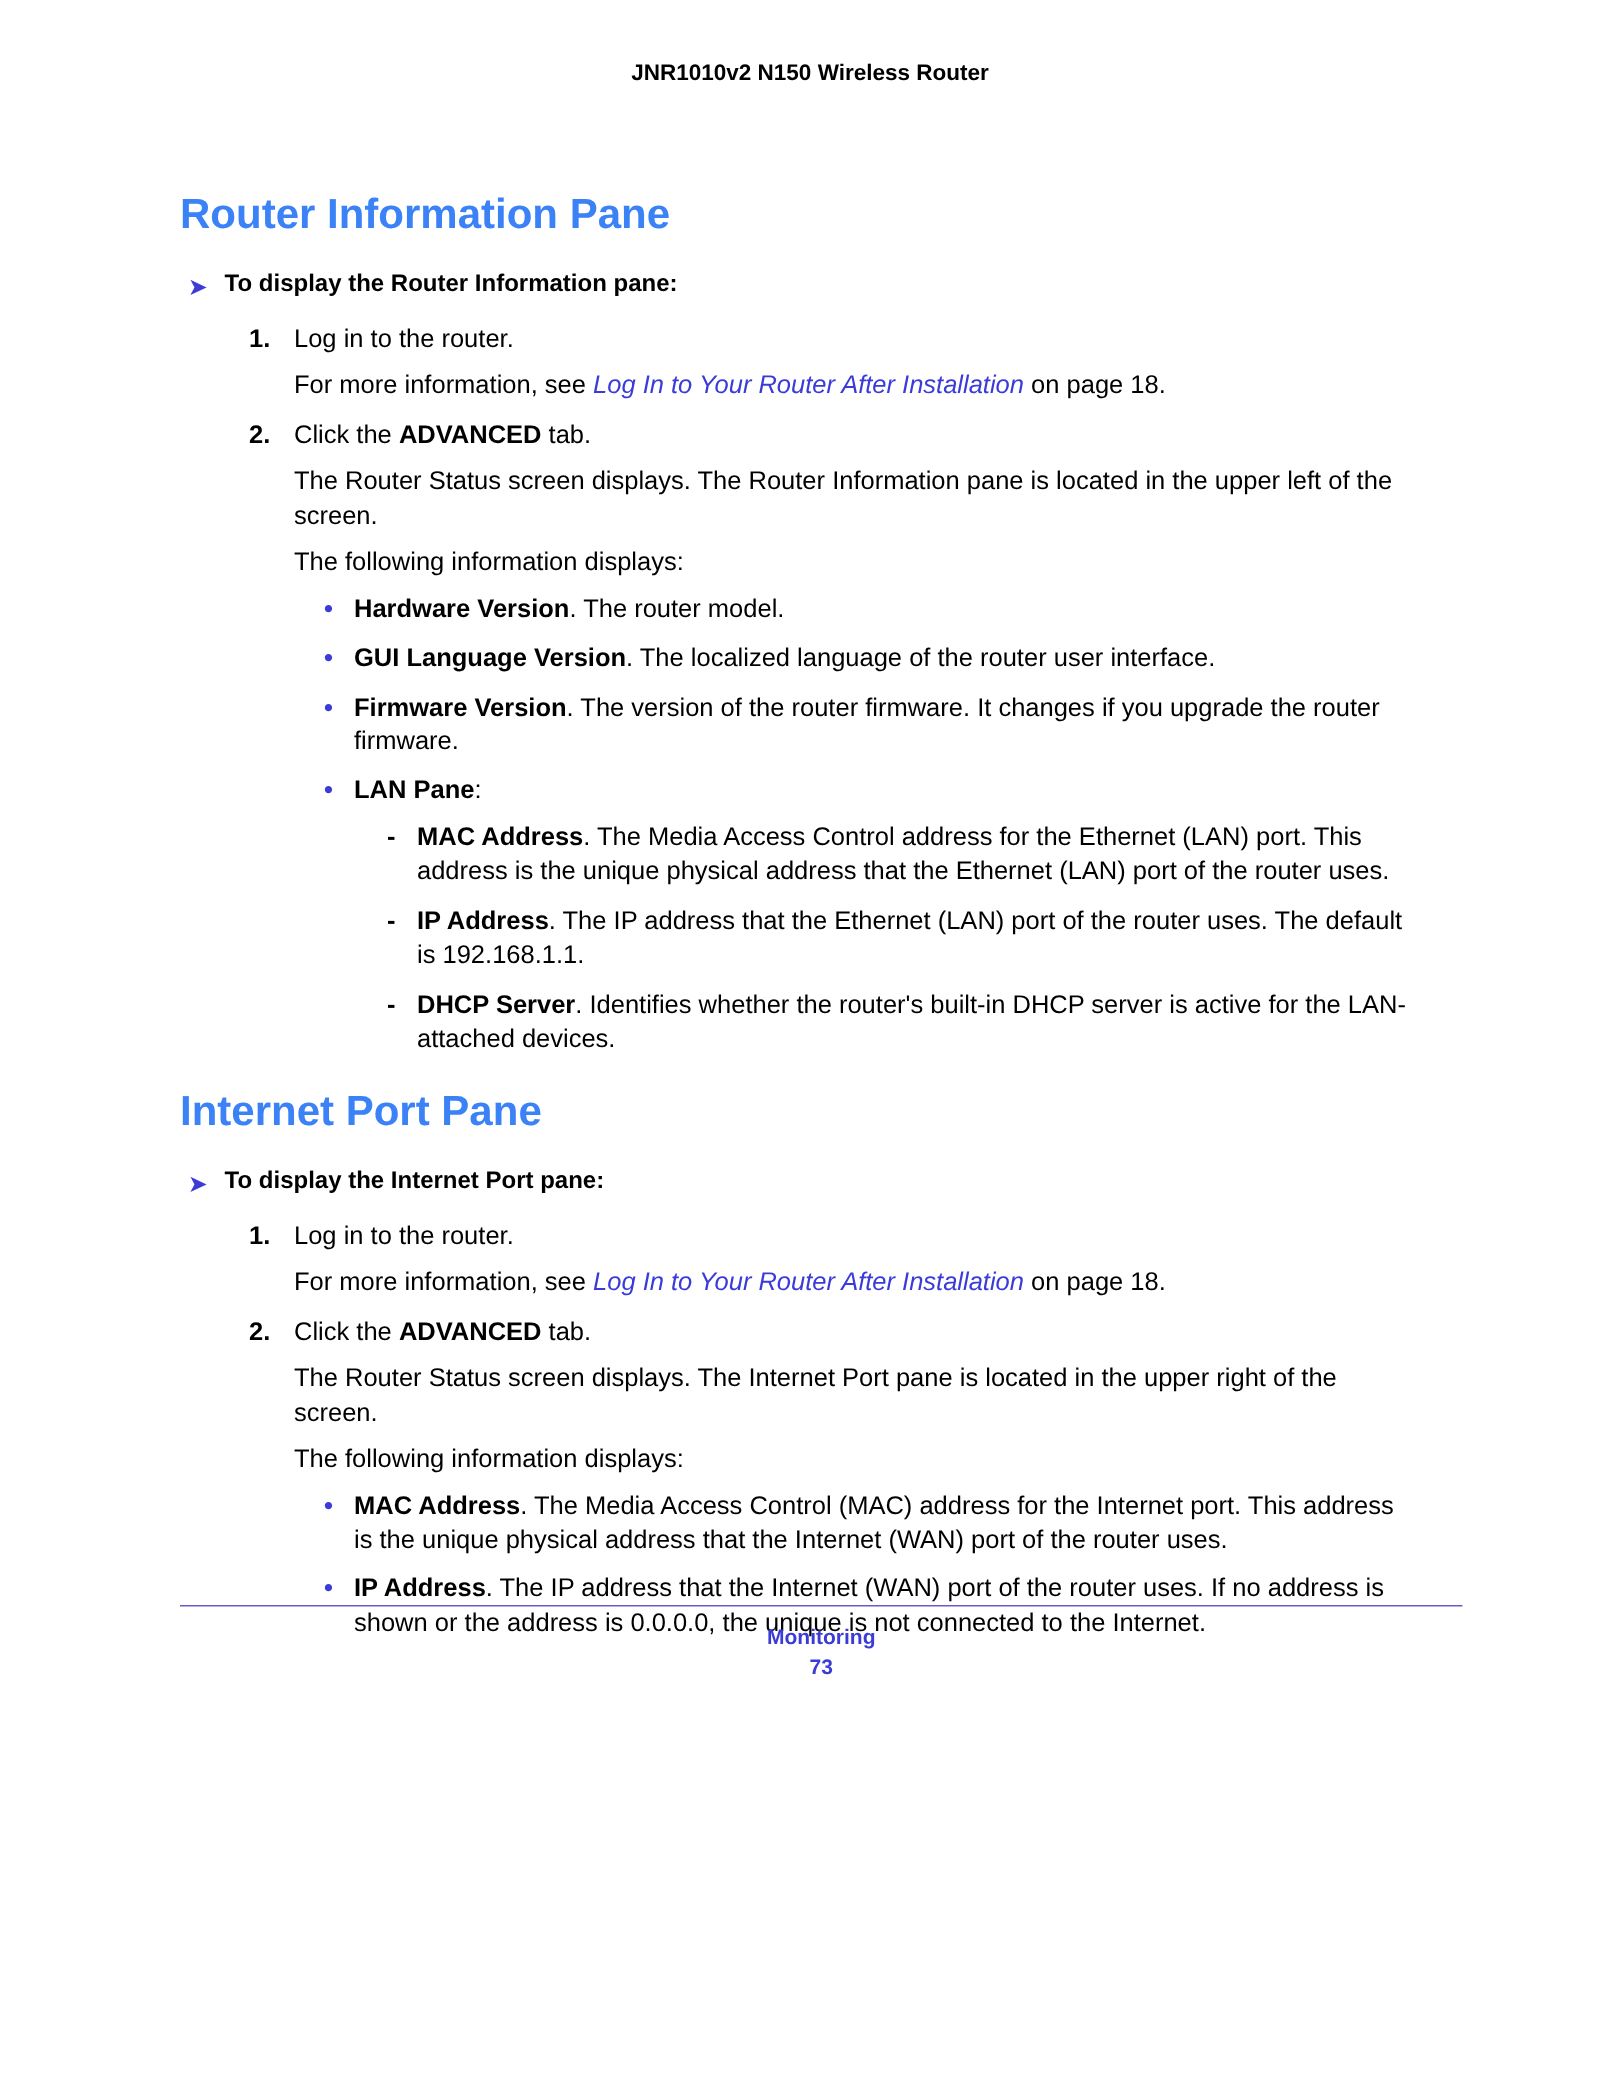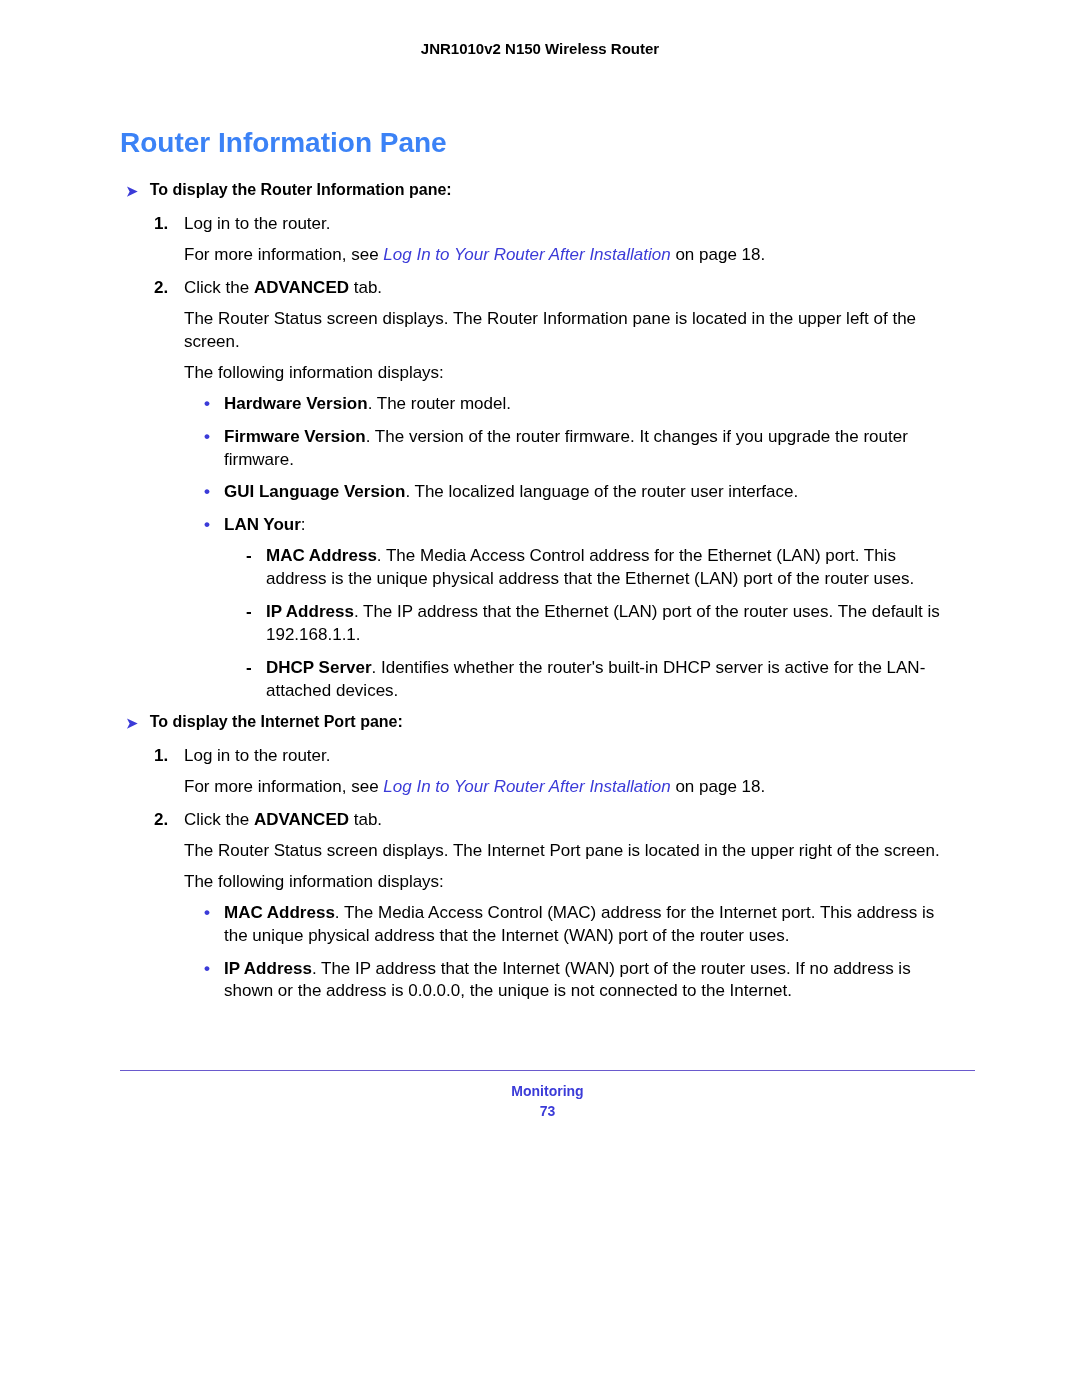--- a/index.html
+++ b/index.html
@@ -39,21 +39,21 @@
     color: #3b3bd8;
     font-size: 14px;
     margin-right: 12px;
     margin-left: 6px;
     margin-top: 2px;
   }
   ol.steps {
     list-style: none;
     counter-reset: step;
     padding-left: 30px;
-    margin: 4px;
+    margin: 16px;
   }
   ol.steps > li {
     counter-increment: step;
     font-size: 17px;
     line-height: 1.35;
     margin-bottom: 10px;
     position: relative;
     padding-left: 30px;
   }
   ol.steps > li::before {
@@ -157,43 +157,44 @@
     <li>
       <span>Click the </span><span class="bold">ADVANCED</span><span> tab.</span>
       <div class="para">The Router Status screen displays. The Router Information pane is located in the upper left of the screen.</div>
       <div class="para">The following information displays:</div>
 
       <ul class="bullets">
         <li>
           <span class="bold">Hardware Version</span><span>. The router model.</span>
         </li>
         <li>
+          <span class="bold">GUI Language Version</span><span>. The localized language of the router user interface.</span>
+        </li>
+        <li>
           <span class="bold">Firmware Version</span><span>. The version of the router firmware. It changes if you upgrade the router firmware.</span>
         </li>
         <li>
-          <span class="bold">GUI Language Version</span><span>. The localized language of the router user interface.</span>
-        </li>
-        <li>
-          <span class="bold">LAN Your</span><span>:</span>
+          <span class="bold">LAN Pane</span><span>:</span>
           <ul class="dashes">
             <li>
               <span class="bold">MAC Address</span><span>. The Media Access Control address for the Ethernet (LAN) port. This address is the unique physical address that the Ethernet (LAN) port of the router uses.</span>
             </li>
             <li>
               <span class="bold">IP Address</span><span>. The IP address that the Ethernet (LAN) port of the router uses. The default is 192.168.1.1.</span>
             </li>
             <li>
               <span class="bold">DHCP Server</span><span>. Identifies whether the router's built-in DHCP server is active for the LAN-attached devices.</span>
             </li>
           </ul>
         </li>
       </ul>
     </li>
   </ol>
 
+  <h2 class="section">Internet Port Pane</h2>
 
   <div class="task-line">
     <span class="task-arrow">➤</span>
     <span>To display the Internet Port pane:</span>
   </div>
 
   <ol class="steps">
     <li>
       <span>Log in to the router.</span>
       <div class="para">

